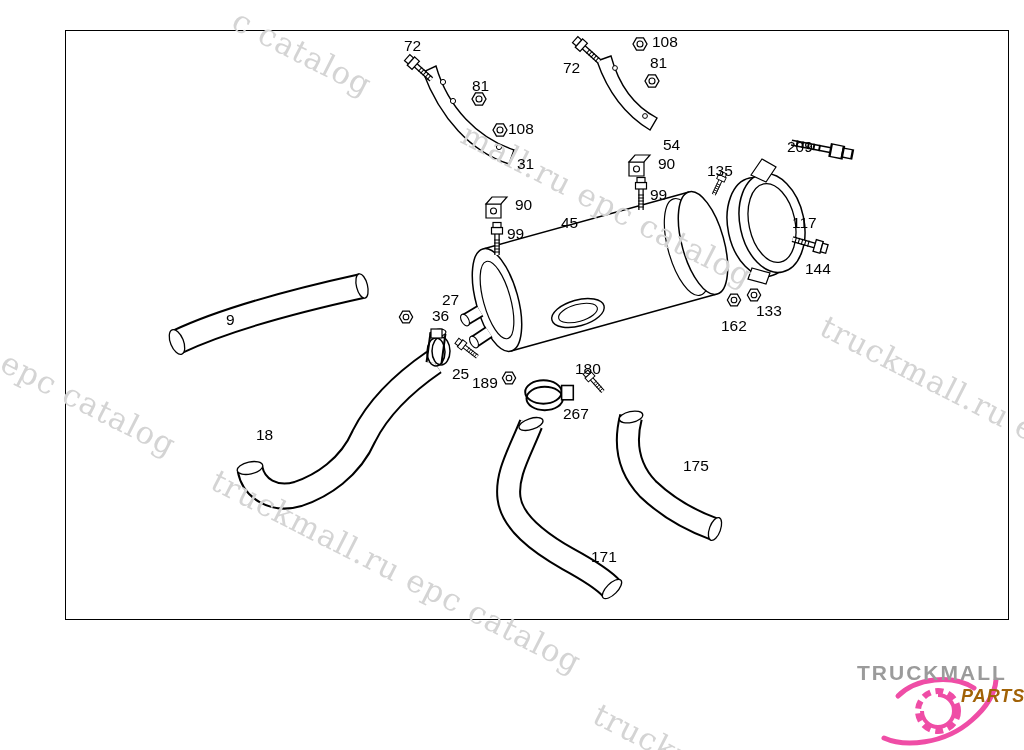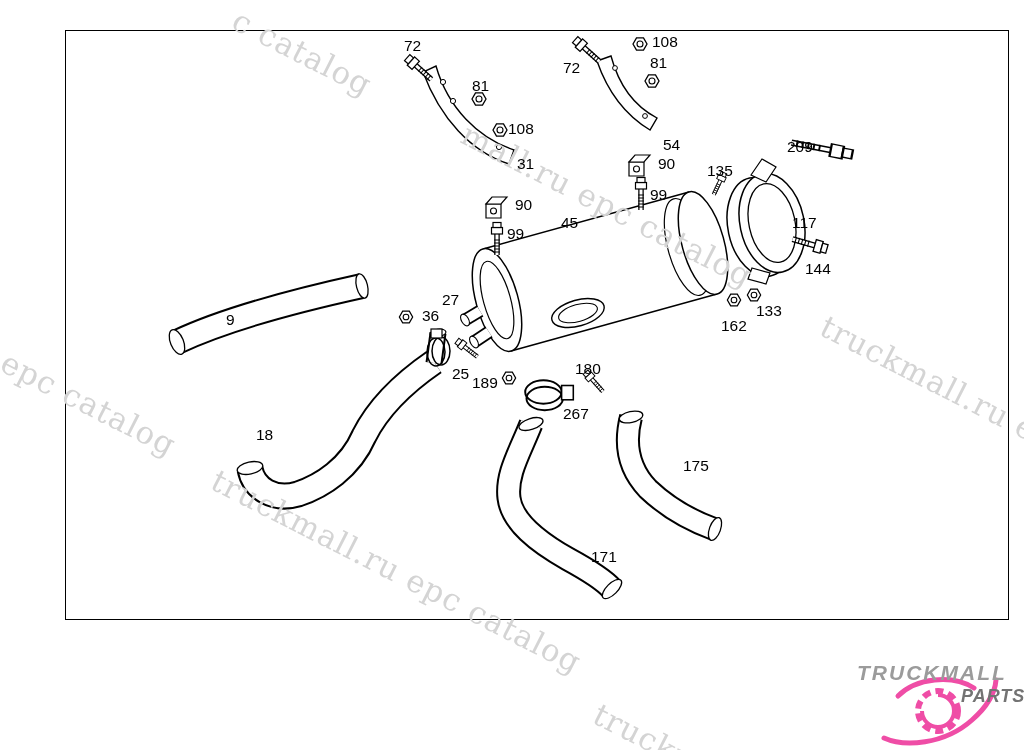--- a/index.html
+++ b/index.html
@@ -12,21 +12,21 @@
   .watermark-layer { position:absolute; left:0; top:0; width:1024px; height:750px;
                      z-index:3; pointer-events:none; }
   .watermark { position:absolute; font-family:"DejaVu Serif", serif; white-space:nowrap;
                transform-origin:left top; letter-spacing:1px; }
   .part-label-layer { position:absolute; left:0; top:0; width:1024px; height:622px; z-index:4; }
   .part-label { position:absolute; font-size:15.5px; color:#000;
                 font-family:"Liberation Sans", sans-serif; }
   .logo { position:absolute; left:0; top:0; width:1024px; height:750px; z-index:5; }
   .logo-swirl { position:absolute; left:840px; top:650px; }
   .logo-brand { position:absolute; left:857px; top:661px; font-size:21px; font-weight:bold;
-                font-style:italic; letter-spacing:2px; }
+                letter-spacing:2px; }
   .logo-suffix { position:absolute; left:961px; top:686px; font-size:18px; font-weight:bold;
                  font-style:italic; letter-spacing:1px; }
 </style>
 </head>
 <body>
 
 <div class="page">
 
   <div class="frame"></div>
 
@@ -173,35 +173,35 @@
       <div class="part-label" style="left: 658px; top: 155px;">90</div>
       <div class="part-label" style="left: 650px; top: 186px;">99</div>
       <div class="part-label" style="left: 561px; top: 214px;">45</div>
       <div class="part-label" style="left: 787px; top: 138px;">209</div>
       <div class="part-label" style="left: 707px; top: 162px;">135</div>
       <div class="part-label" style="left: 792px; top: 214px;">117</div>
       <div class="part-label" style="left: 805px; top: 260px;">144</div>
       <div class="part-label" style="left: 756px; top: 302px;">133</div>
       <div class="part-label" style="left: 721px; top: 317px;">162</div>
       <div class="part-label" style="left: 394px; top: 291px; margin-left: 48px;">27</div>
-      <div class="part-label" style="left: 422px; top: 307px;">36</div>
+      <div class="part-label" style="left: 432px; top: 307px;">36</div>
       <div class="part-label" style="left: 452px; top: 365px;">25</div>
       <div class="part-label" style="left: 472px; top: 374px;">189</div>
       <div class="part-label" style="left: 575px; top: 360px;">180</div>
       <div class="part-label" style="left: 563px; top: 405px;">267</div>
       <div class="part-label" style="left: 226px; top: 311px;">9</div>
       <div class="part-label" style="left: 256px; top: 426px;">18</div>
       <div class="part-label" style="left: 591px; top: 548px; text-align: right;">171</div>
       <div class="part-label" style="left: 643px; top: 457px; margin-left: 40px;">175</div>
     </div>
 
   <div class="logo">
     <svg class="logo-swirl" width="184" height="100" viewBox="0 0 184 100">
       <path class="swirl-stroke" d="M44 88 C64 97 104 95 132 70 C148 56 155 42 156 30" fill="none" stroke="#ef4da6" stroke-width="5" stroke-linecap="round"></path>
       <path class="swirl-stroke" d="M58 46 C76 28 112 24 134 38" fill="none" stroke="#ef4da6" stroke-width="5" stroke-linecap="round"></path>
       <circle class="swirl-stroke" cx="98" cy="61" r="20" fill="none" stroke="#ef4da6" stroke-width="6" stroke-dasharray="8 5"></circle>
       <path class="swirl-stroke" d="M98 45 A16 16 0 1 1 82 61" fill="none" stroke="#ef4da6" stroke-width="4"></path>
     </svg>
     <div class="logo-brand" style="color: rgb(155, 155, 155);">TRUCKMALL</div>
-    <div class="logo-suffix" style="color: #737373;">PARTS</div>
+    <div class="logo-suffix" style="color: #a16207;">PARTS</div>
   </div>
 
 </div>
 
 </body></html>

